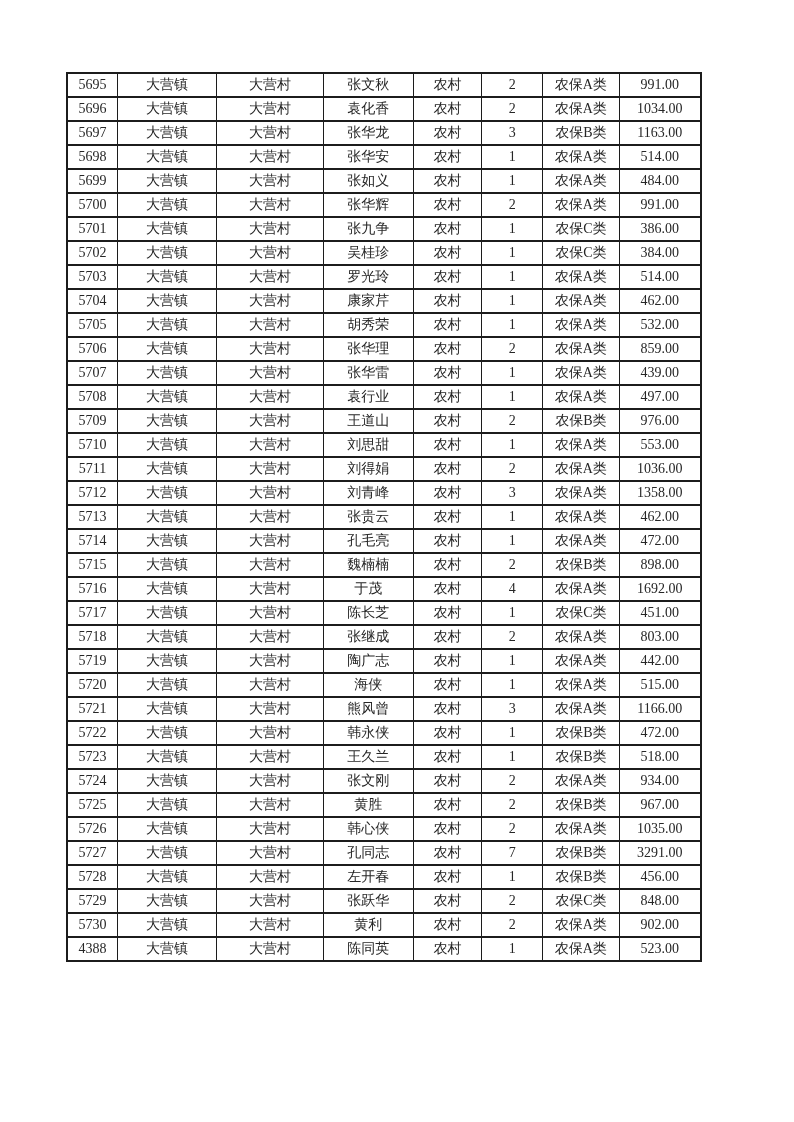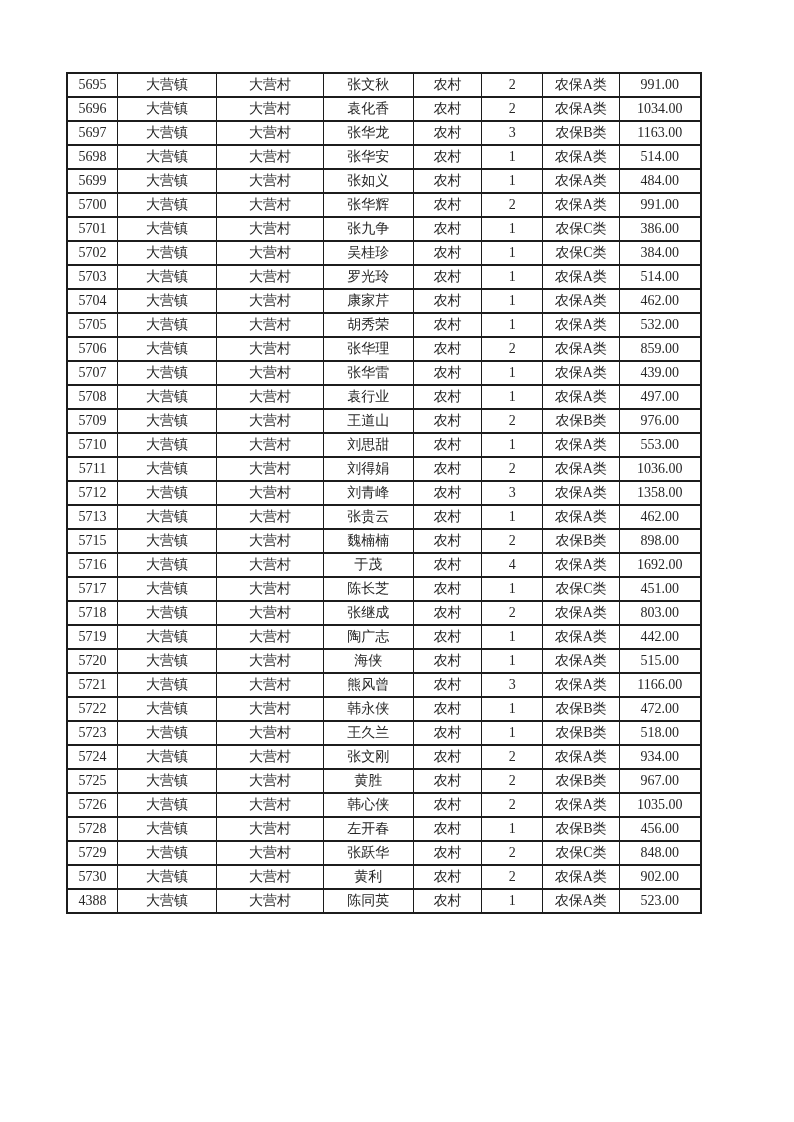--- a/index.html
+++ b/index.html
@@ -251,20 +251,30 @@
             <td>5713</td>
             <td>大营镇</td>
             <td>大营村</td>
             <td>张贵云</td>
             <td>农村</td>
             <td>1</td>
             <td>农保A类</td>
             <td>462.00</td>
           </tr>
           <tr>
+            <td>5714</td>
+            <td>大营镇</td>
+            <td>大营村</td>
+            <td>孔毛亮</td>
+            <td>农村</td>
+            <td>1</td>
+            <td>农保A类</td>
+            <td>472.00</td>
+          </tr>
+          <tr>
             <td>5715</td>
             <td>大营镇</td>
             <td>大营村</td>
             <td>魏楠楠</td>
             <td>农村</td>
             <td>2</td>
             <td>农保B类</td>
             <td>898.00</td>
           </tr>
           <tr>
@@ -369,20 +379,30 @@
           </tr>
           <tr>
             <td>5726</td>
             <td>大营镇</td>
             <td>大营村</td>
             <td>韩心侠</td>
             <td>农村</td>
             <td>2</td>
             <td>农保A类</td>
             <td>1035.00</td>
+          </tr>
+          <tr>
+            <td>5727</td>
+            <td>大营镇</td>
+            <td>大营村</td>
+            <td>孔同志</td>
+            <td>农村</td>
+            <td>7</td>
+            <td>农保B类</td>
+            <td>3291.00</td>
           </tr>
           <tr>
             <td>5728</td>
             <td>大营镇</td>
             <td>大营村</td>
             <td>左开春</td>
             <td>农村</td>
             <td>1</td>
             <td>农保B类</td>
             <td>456.00</td>

